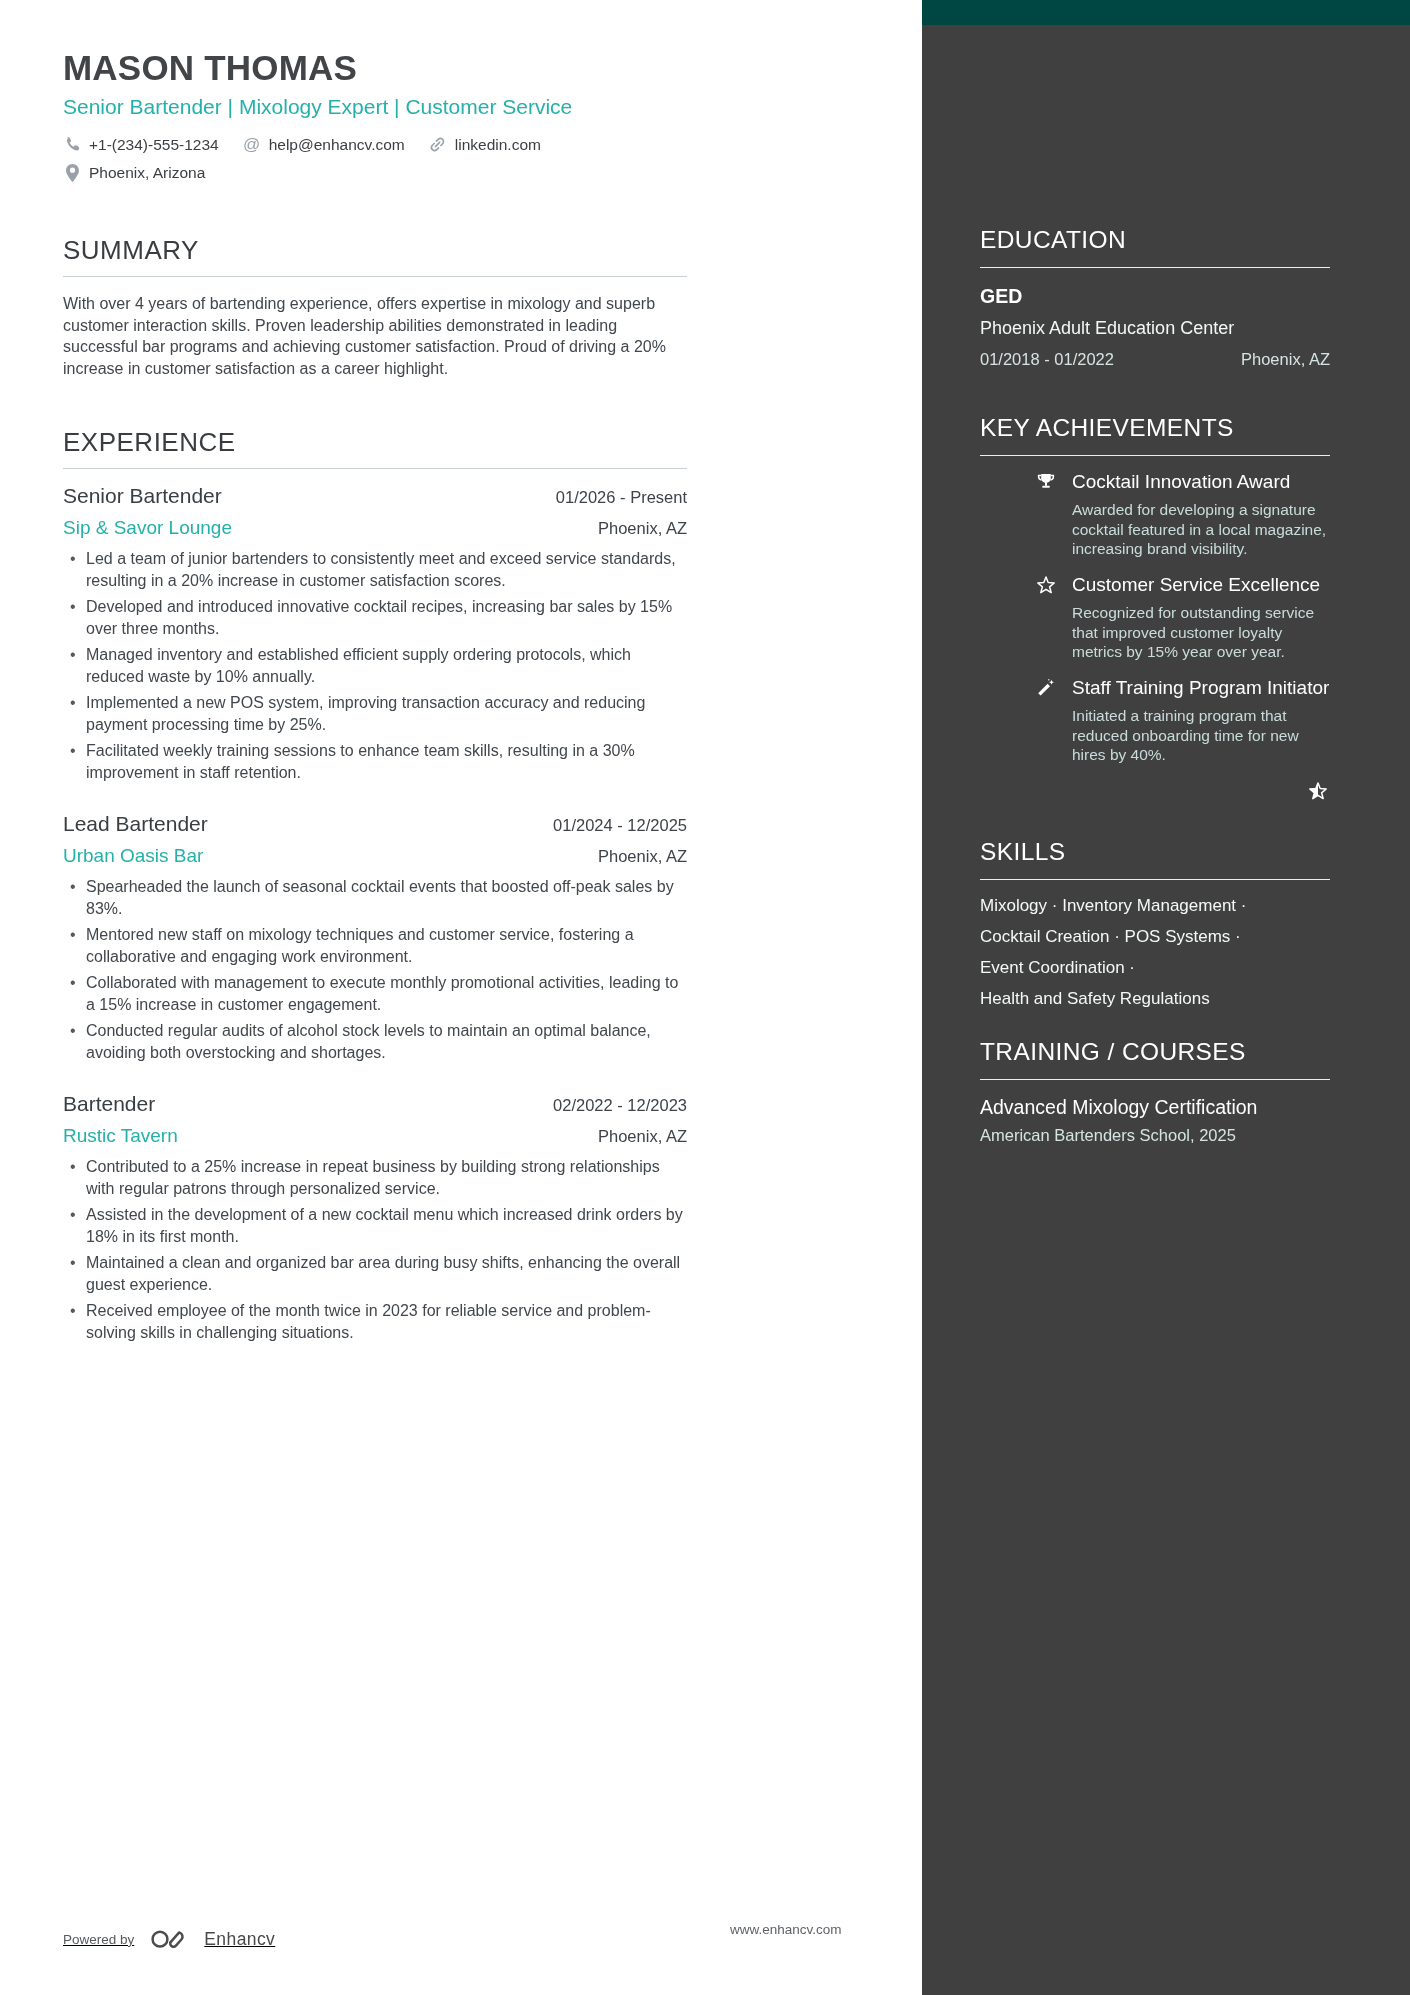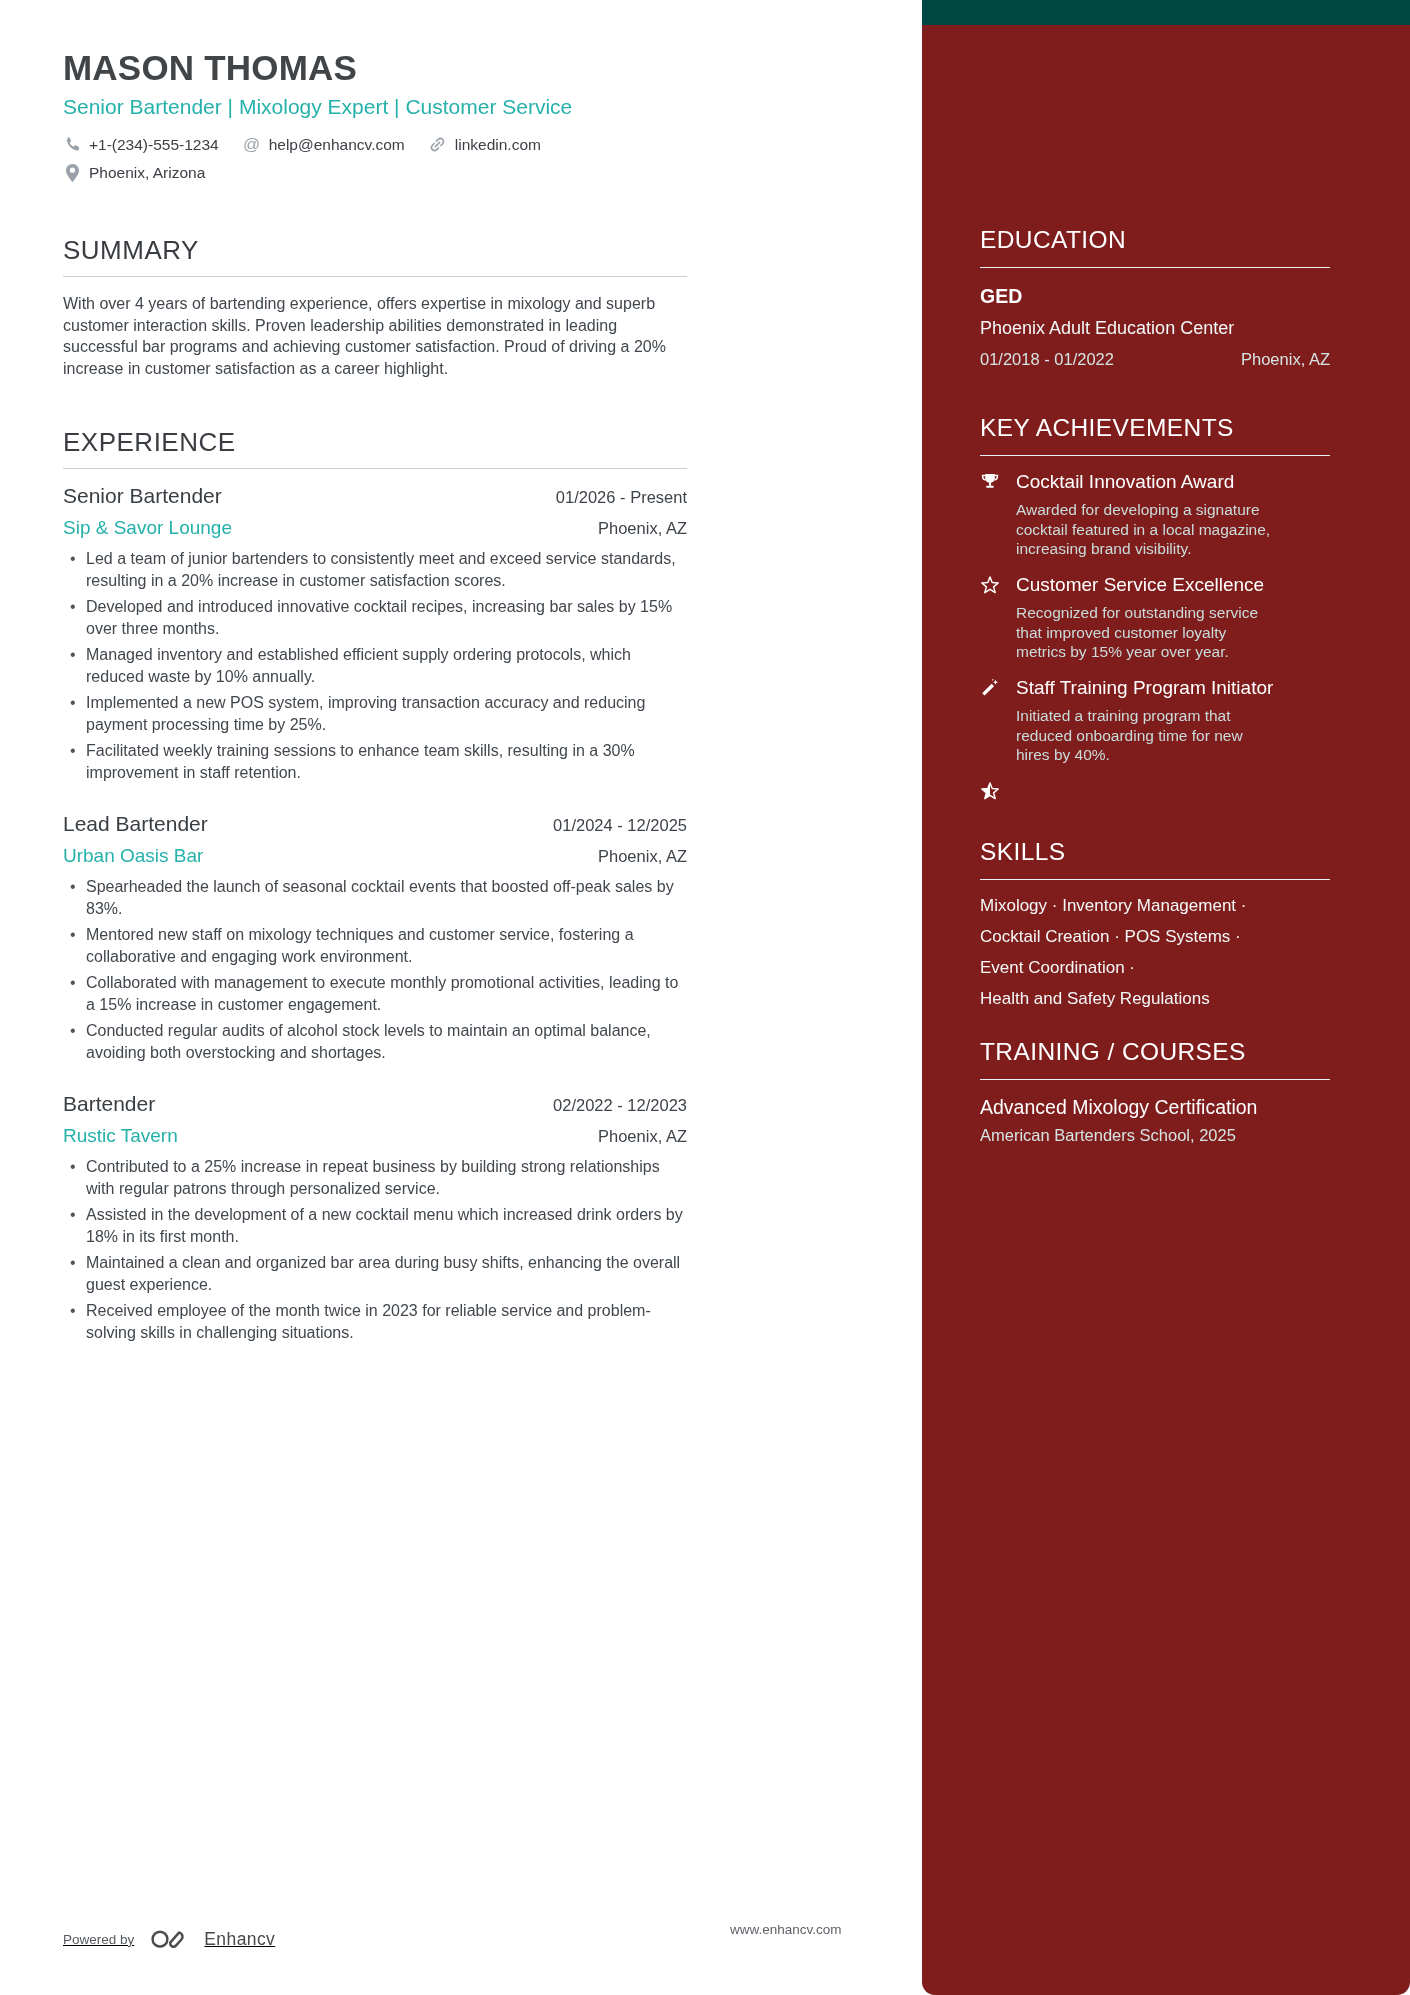--- a/index.html
+++ b/index.html
@@ -6,38 +6,37 @@
   .page{
     position:relative;
     width:1410px;height:1995px;
     background:#ffffff;
     font-family:"Liberation Sans","DejaVu Sans",sans-serif;
     overflow:hidden;
   }
   
   .sidebar{
     position:absolute;left:922px;top:0;width:488px;height:1995px;
-    background:#7f1d1d;color:#ffffff;box-sizing:border-box;
+    background:#404040;color:#ffffff;box-sizing:border-box;
     padding:0 80px 16px 58px;
-    border-radius:13px;
   }
   .sidebar-band{
     position:absolute;left:0;top:0;width:100%;height:25px;background:#004743;
   }
   .s-heading{
     font-size:24.5px;font-weight:400;color:#ffffff;letter-spacing:.4px;
     margin:0;line-height:1.1;
   }
   .s-rule{border:none;border-top:1px solid #e9f1f0;margin:13px 0 0 0;}
   .edu-heading{margin-top:227px;}
   .edu-degree{margin-top:17px;font-size:19.5px;font-weight:700;color:#ffffff;}
   .edu-school{margin-top:10px;font-size:18px;color:#f2f8f7;}
   .edu-meta{margin-top:11px;display:flex;justify-content:space-between;font-size:16.5px;color:#d5e4e2;}
   .ach-heading{margin-top:46px;}
-  .ach-item{display:flex;gap:14px;margin-top:14px;align-items:flex-start;}
+  .ach-item{display:flex;gap:14px;margin-top:14px;align-items:flex-start;justify-content:flex-end;}
   .ach-icon{flex:0 0 22px;width:22px;padding-top:2px;}
   .ach-text{width:258px;}
   .ach-title{font-size:19px;line-height:23.5px;color:#ffffff;}
   .ach-desc{margin-top:7px;font-size:15.5px;line-height:19.5px;color:#c9dcda;}
   .skills-heading{margin-top:34px;}
   .skills-rows{margin-top:17px;}
   .skill-row{font-size:17px;color:#f4f9f8;margin-bottom:14px;line-height:17px;}
   .training-heading{margin-top:32px;}
   .course{margin-top:16px;}
   .course + .course{margin-top:25px;}

